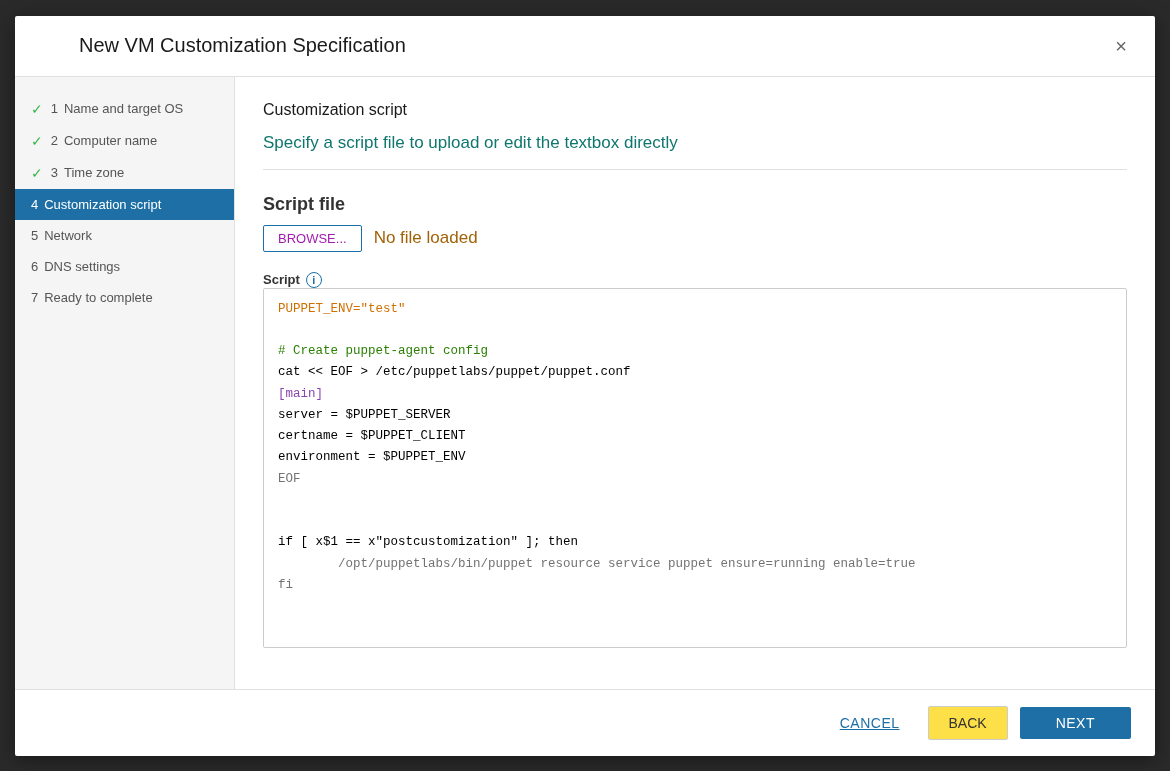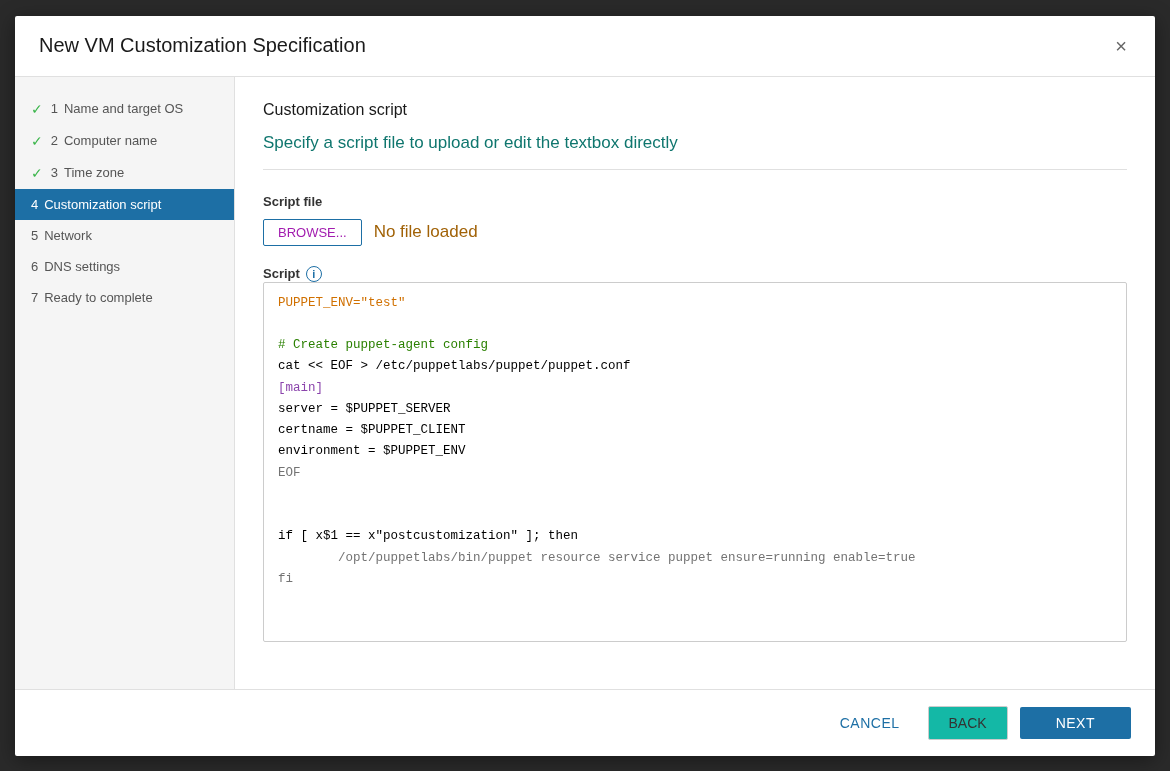--- a/index.html
+++ b/index.html
@@ -33,20 +33,21 @@
       align-items: center;
       justify-content: space-between;
       padding: 16px 24px;
       border-bottom: 1px solid #e0e0e0;
       flex-shrink: 0;
     }
     .modal-title {
       font-size: 20px;
       font-weight: 400;
       color: #1a1a1a;
+      margin-left: 40px;
     }
     .close-btn {
       background: none;
       border: none;
       cursor: pointer;
       font-size: 20px;
       color: #666;
       line-height: 1;
       padding: 4px;
     }
@@ -99,21 +100,21 @@
     }
     .content-subtitle {
       font-size: 17px;
       color: #0f766e;
       margin-bottom: 16px;
       padding-bottom: 16px;
       border-bottom: 1px solid #e0e0e0;
       margin-top: 10px;
     }
     .section-label {
-      font-size: 13px;
+      font-size: 18px;
       font-weight: 600;
       color: #333;
       margin-bottom: 10px;
       margin-top: 8px;
     }
     .browse-row {
       display: flex;
       align-items: center;
       gap: 12px;
       margin-bottom: 20px;
@@ -181,23 +182,24 @@
     }
     .btn-cancel {
       background: none;
       border: none;
       color: #1d6fa5;
       font-size: 14px;
       cursor: pointer;
       padding: 8px 16px;
       font-weight: 500;
       letter-spacing: 0.5px;
+      text-decoration: underline;
     }
     .btn-back {
-      background: #14b8a6;
+      background: #fde047;
       border: 1px solid #ccc;
       color: #333;
       font-size: 14px;
       cursor: pointer;
       padding: 8px 20px;
       border-radius: 2px;
       font-weight: 500;
     }
     .btn-next {
       background: #1d6fa5;

